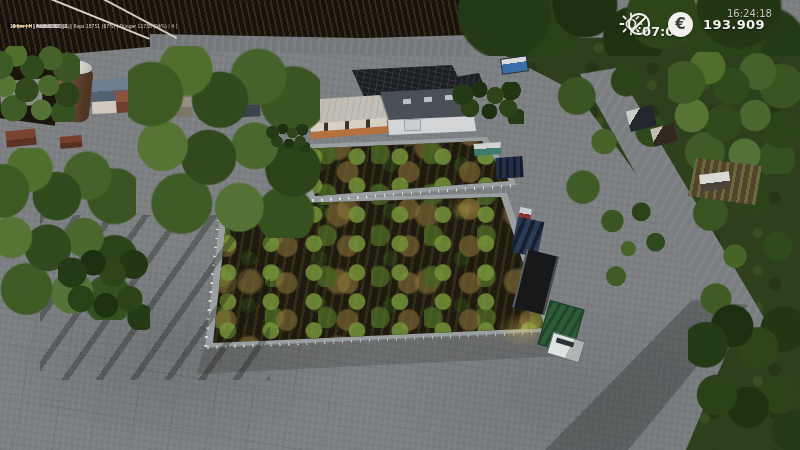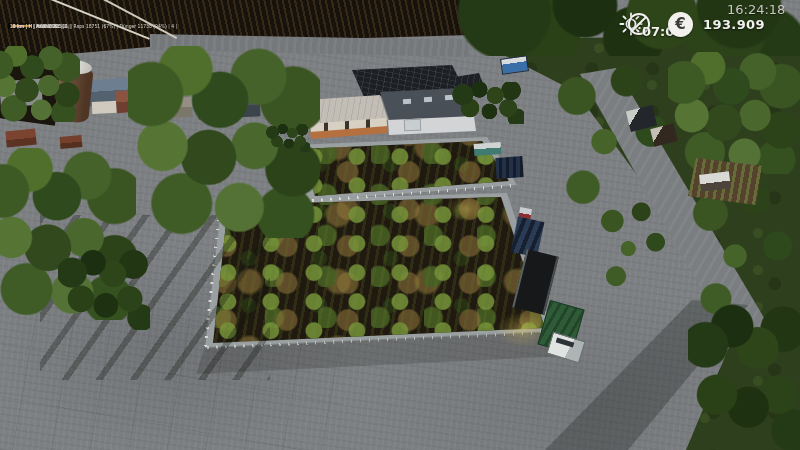--- a/index.html
+++ b/index.html
@@ -128,21 +128,21 @@
     position:absolute;display:flex;flex-direction:column;gap:2px;
   }
   .vrow{
     position:relative;display:flex;align-items:center;gap:4px;
     background:rgba(8,8,6,0.55);color:#d9d7d1;
     font-size:9px;line-height:11px;height:12px;padding:0 4px;
     width:max-content;white-space:nowrap;
   }
   .vbar{position:relative;width:44px;height:6px;border:1px solid #2a2categories0;
     background:linear-gradient(#cf9040,#a9722d);}
-  #sysclock{top:2px;left:727px;font-size:13px;color:#c9c7c2;text-shadow:0 1px 1px rgba(0,0,0,0.5);}
+  #sysclock{top:8px;left:727px;font-size:10px;color:#c9c7c2;text-shadow:0 1px 1px rgba(0,0,0,0.5);}
   #hudbar{top:10px;left:618px;width:180px;height:28px;display:flex;align-items:center;position:absolute;}
   .hicon{position:relative;width:26px;height:26px;flex:0 0 auto;}
   #game-time{position:relative;font-size:13px;font-weight:bold;margin-left:4px;width:40px;text-align:center;}
   #time-ticks{position:absolute;left:50%;bottom:-5px;transform:translateX(-50%);display:flex;gap:3px;}
   #time-ticks i{position:relative;width:2px;height:2px;background:#e8e7e3;display:block;}
   #euro-circle{
     position:relative;width:25px;height:25px;border-radius:50%;
     background:#f2f1ee;color:#3b3b39;font-size:15px;font-weight:bold;
     display:flex;align-items:center;justify-content:center;
     box-shadow:0 1px 2px rgba(0,0,0,0.4);flex:0 0 auto;margin-left:6px;

